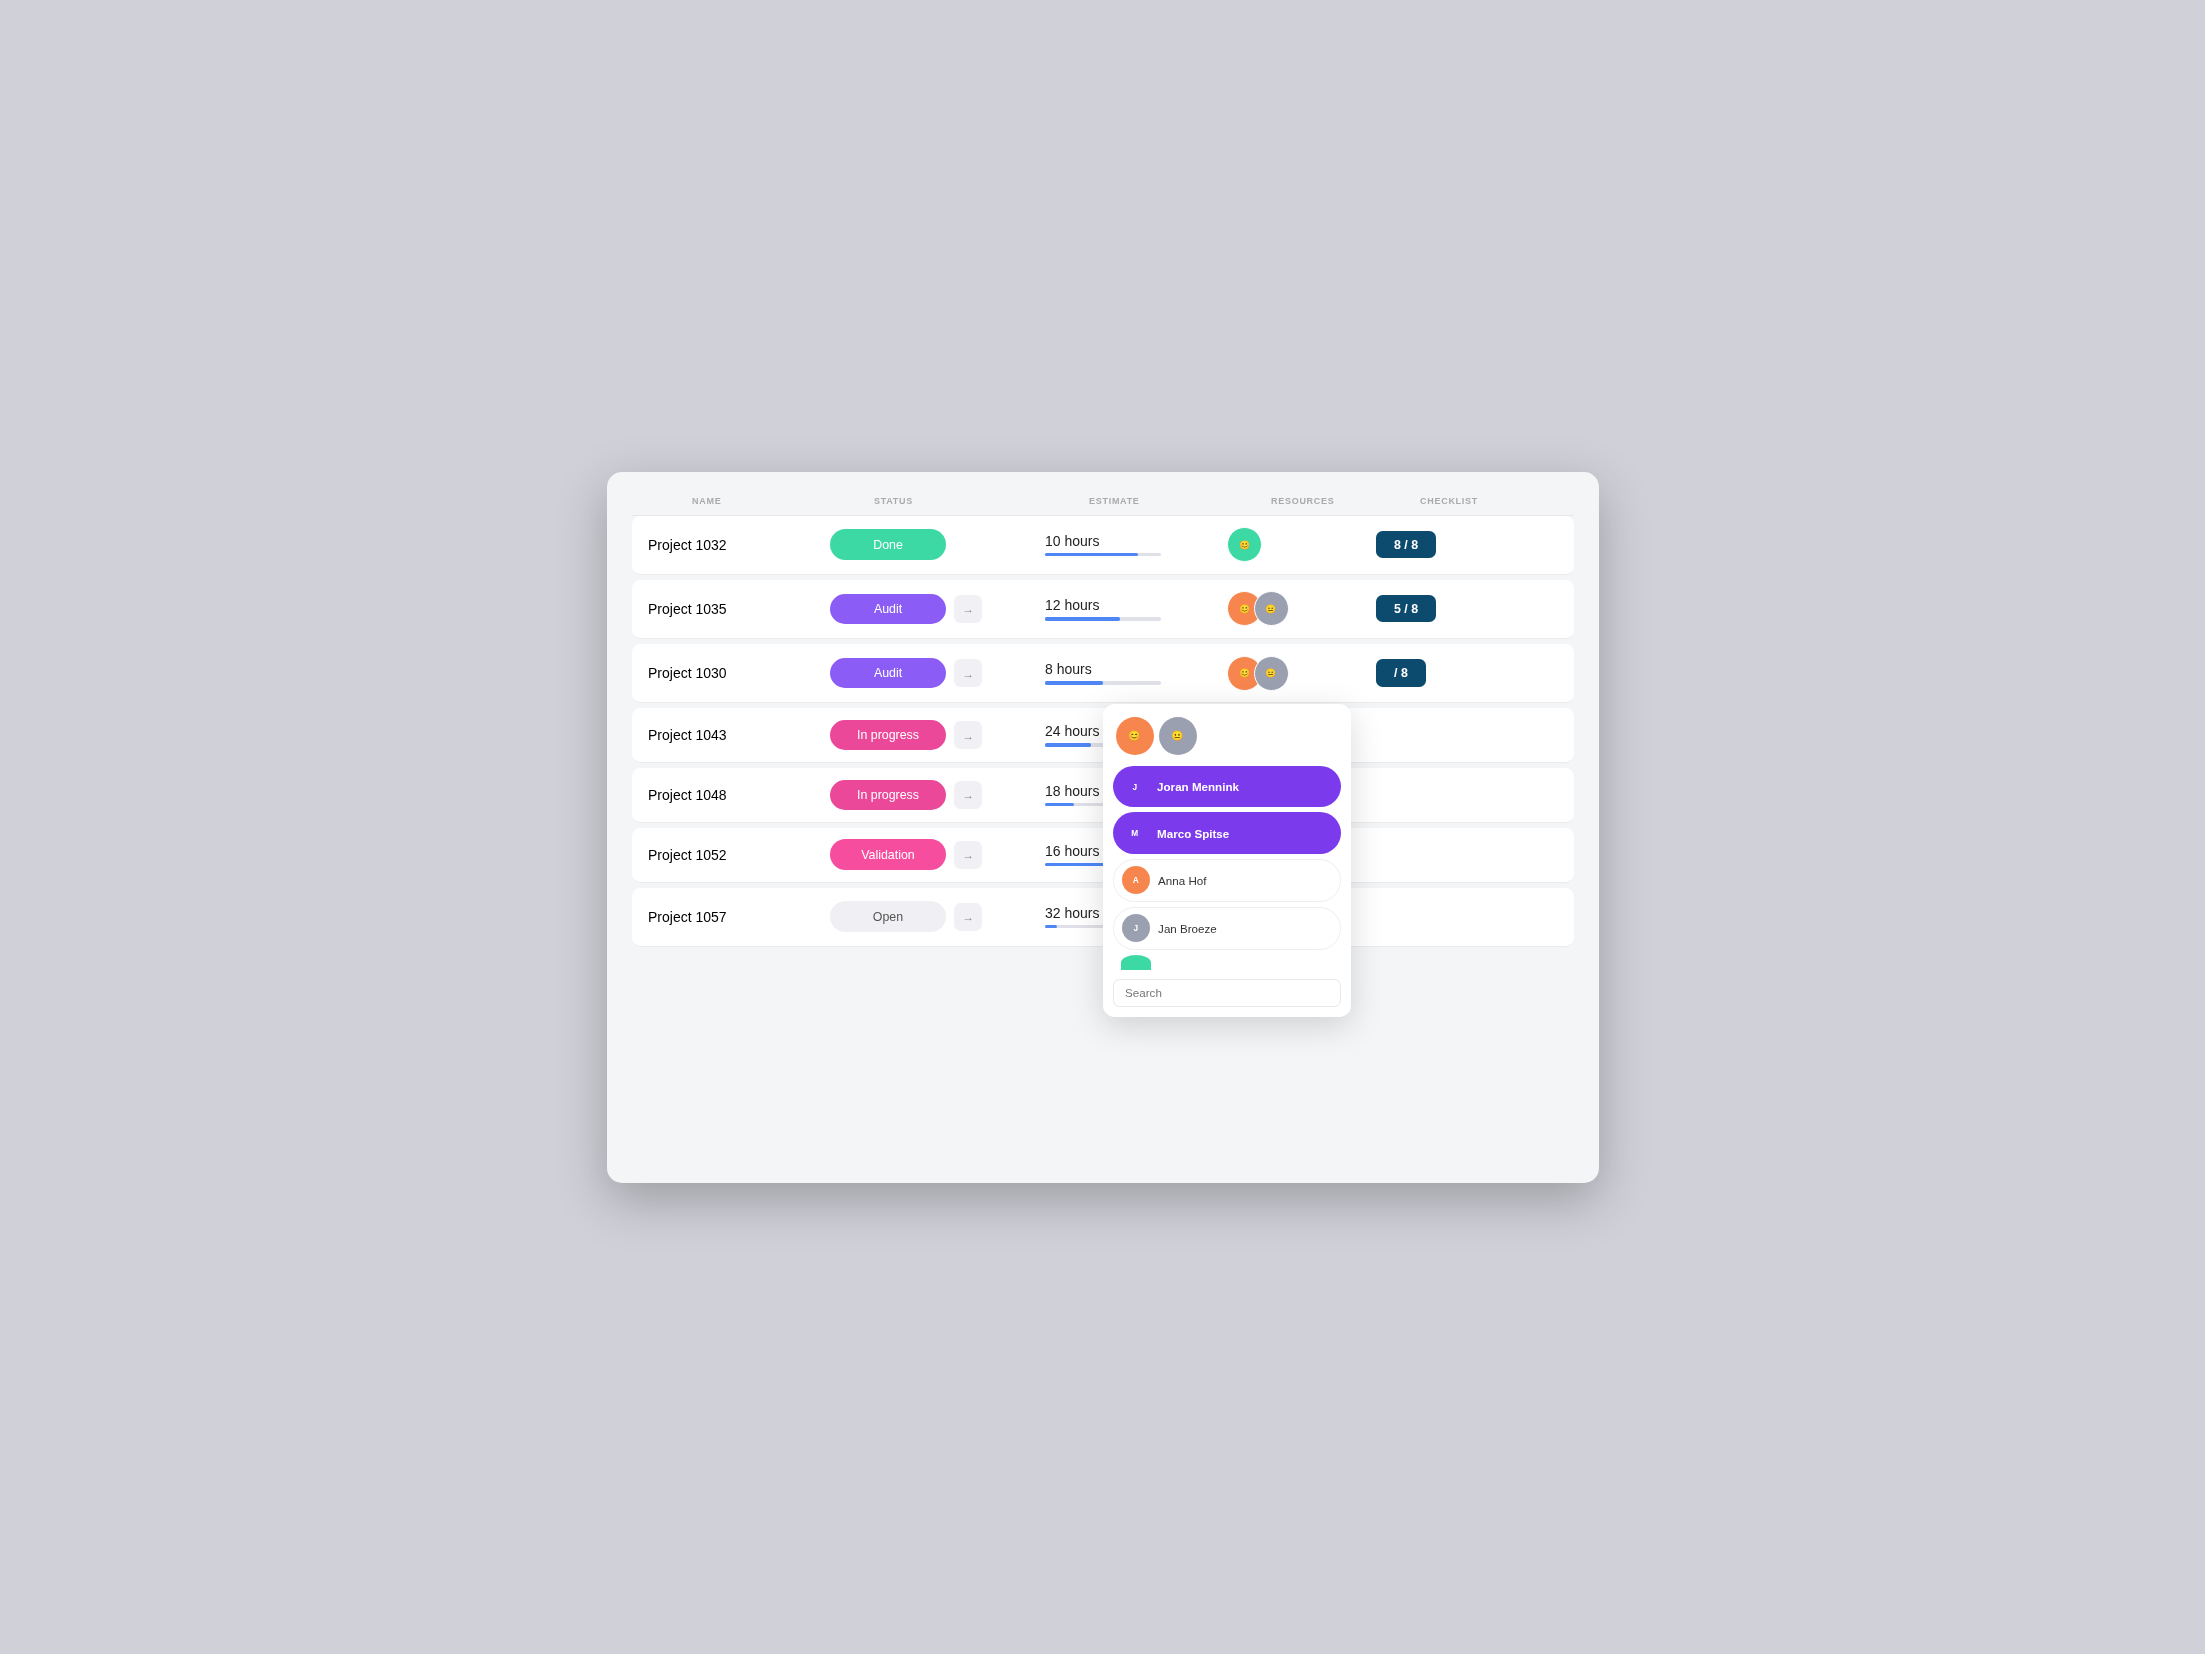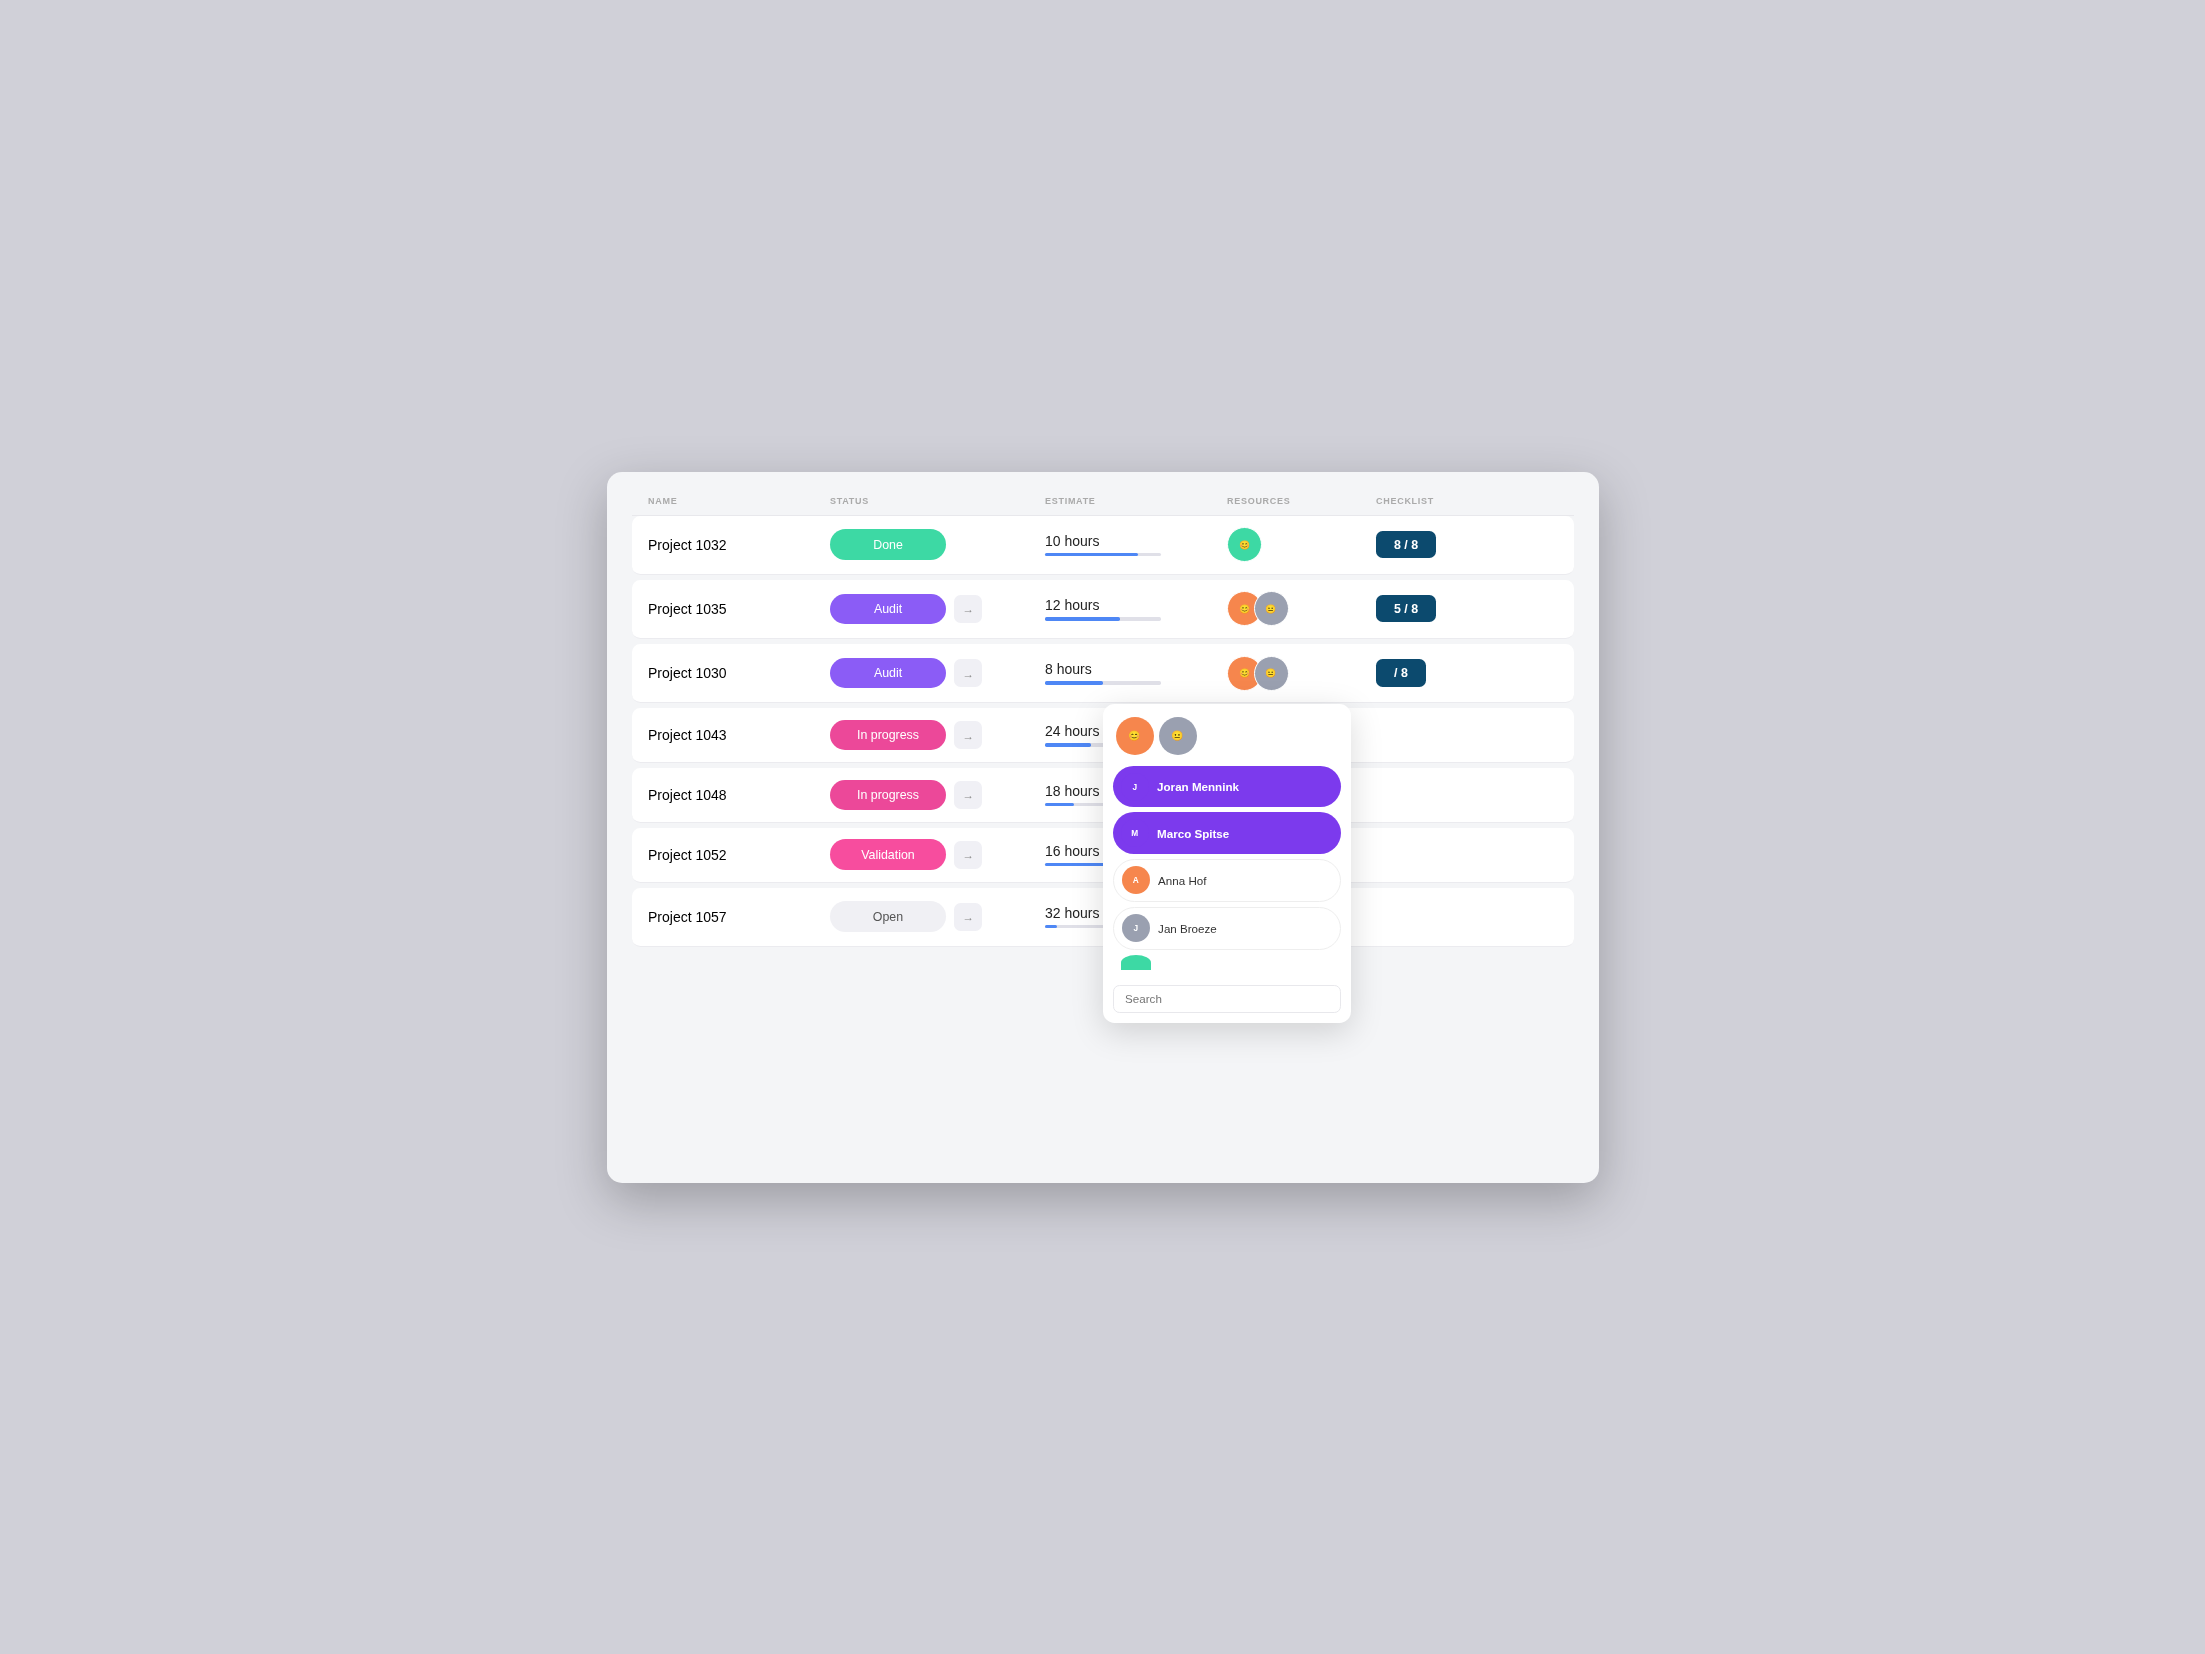--- a/index.html
+++ b/index.html
@@ -29,20 +29,21 @@
       grid-template-columns: 182px 215px 182px 149px 132px;
       padding: 8.3px 0 8.3px 16.5px;
       border-bottom: 0.8px solid #e8e8ec;
     }
     .table-header-cell {
       font-size: 9px;
       font-weight: 600;
       color: #aaa;
       letter-spacing: 0.08em;
       text-transform: uppercase;
+      margin-left: 44px;
     }
     .table-row {
       display: grid;
       grid-template-columns: 182px 215px 182px 149px 132px;
       align-items: center;
       padding: 11.6px 0 11.6px 16.5px;
       border-bottom: 0.8px solid #ebebef;
       background: white;
       margin-bottom: 5px;
       border-radius: 8.3px;
@@ -201,21 +202,21 @@
       justify-content: center;
       font-size: 8.3px;
       font-weight: 600;
       color: white;
       flex-shrink: 0;
     }
     .dropdown-item-name {
       font-size: 11.6px;
     }
     .dropdown-search {
-      margin-top: 8px;
+      margin-top: 2px;
       padding: 6.6px 11.6px;
       border: 0.8px solid #e8e8ec;
       border-radius: 6.6px;
       width: 100%;
       font-size: 11.6px;
       color: #aaa;
       outline: none;
     }
     
     .av-teal { background: #3dd9a4; }

